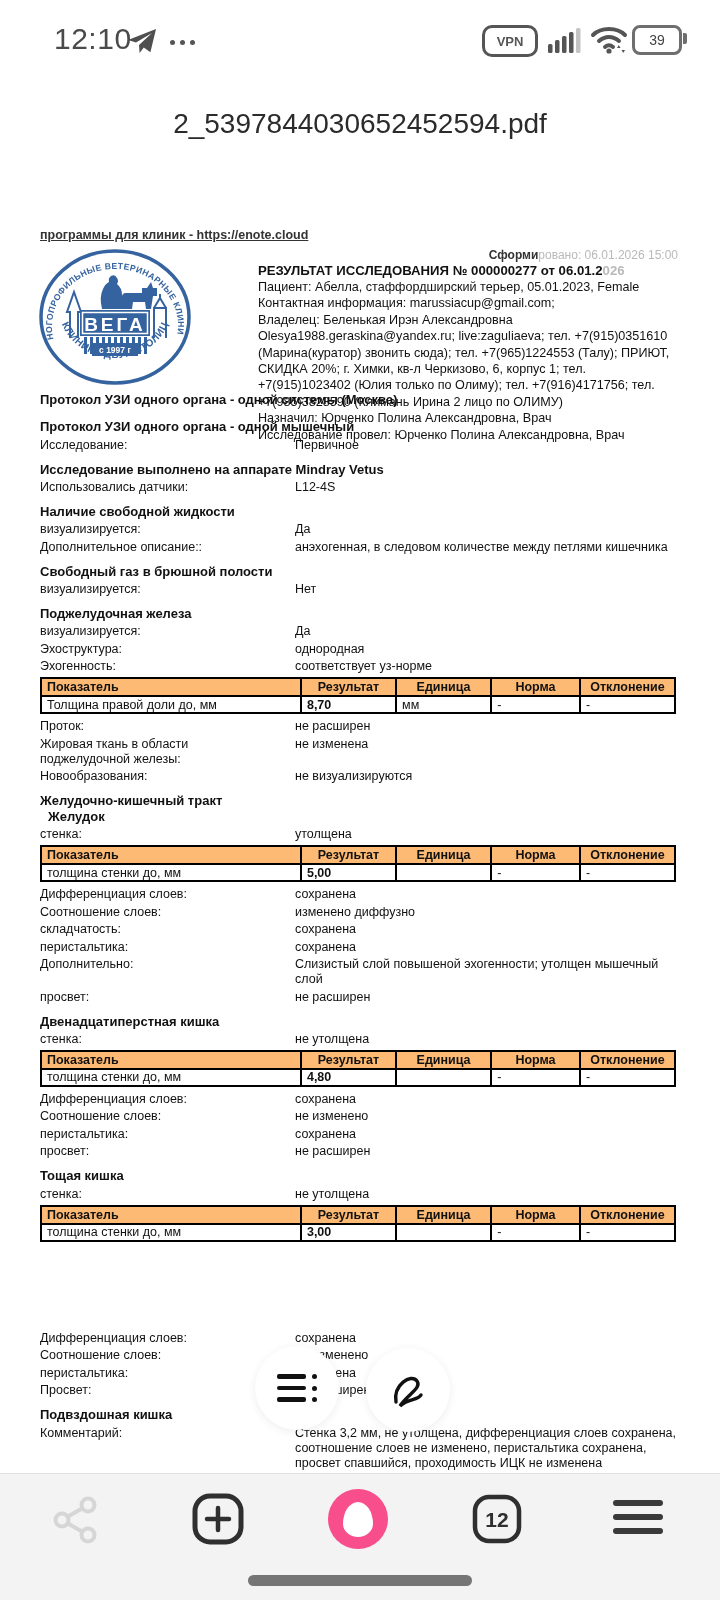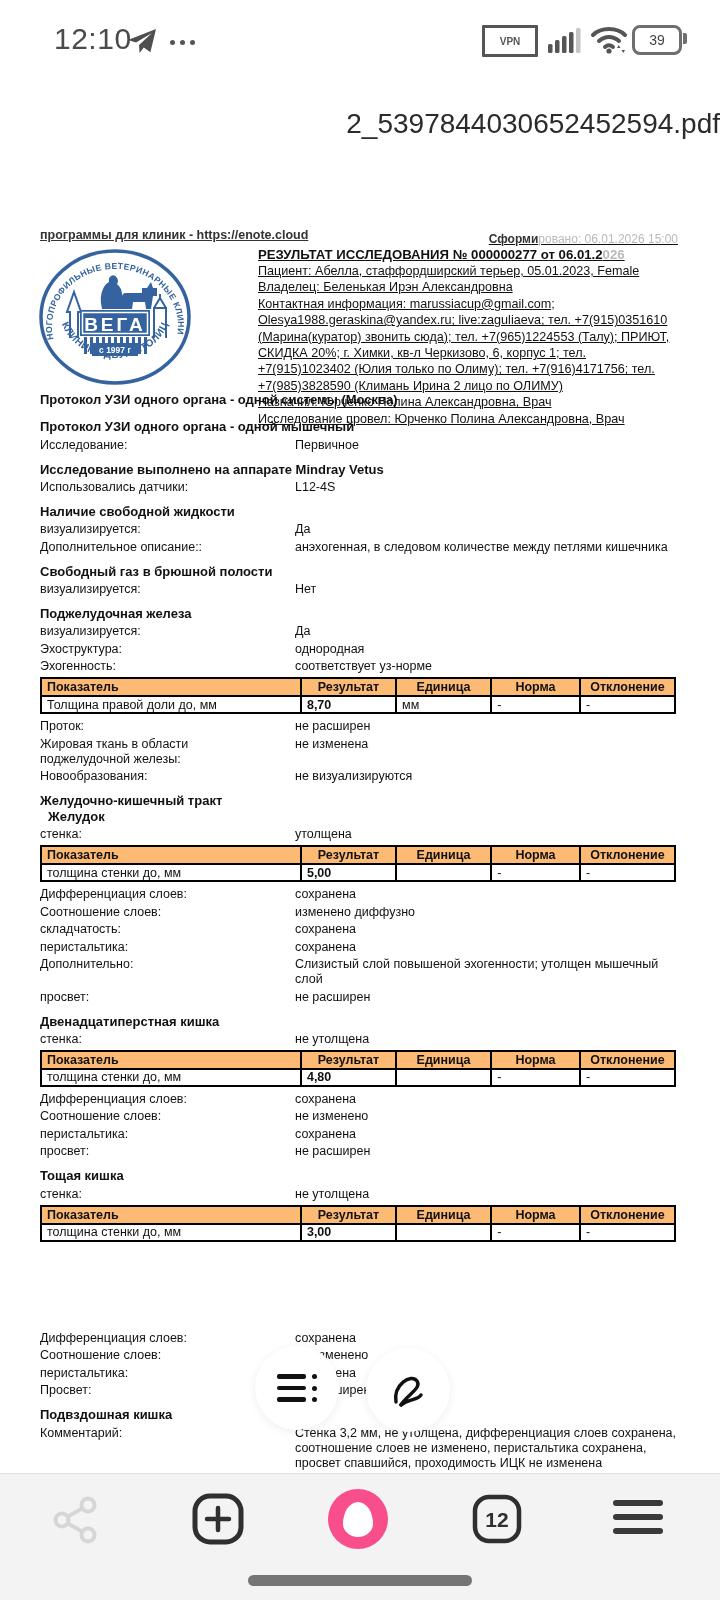--- a/index.html
+++ b/index.html
@@ -5,37 +5,37 @@
   html,body{margin:0;padding:0;}
   body{width:720px;height:1600px;position:relative;background:#fff;
        font-family:"Liberation Sans",sans-serif;overflow:hidden;}
   
   .statusbar{position:absolute;left:0;top:14px;width:720px;height:52px;}
   .sb-time{position:absolute;left:54px;top:8px;font-size:30px;color:#4a4a4a;letter-spacing:.5px;}
   .sb-plane{position:absolute;left:126px;top:13px;}
   .sb-dots{position:absolute;left:170px;top:26px;display:flex;gap:5px;}
   .sb-dots i{width:5px;height:5px;border-radius:50%;background:#555;}
   .sb-vpn{position:absolute;left:482px;top:11px;width:50px;height:26px;border:3px solid #555;
-          border-radius:1px;display:flex;align-items:center;justify-content:center;
-          font-size:10px;font-weight:bold;color:#555;}
+          border-radius:10px;display:flex;align-items:center;justify-content:center;
+          font-size:13px;font-weight:bold;color:#555;}
   .sb-signal{position:absolute;left:548px;top:11px;}
   .sb-wifi{position:absolute;left:590px;top:9px;}
   .sb-batt{position:absolute;left:632px;top:11px;width:44px;height:24px;border:3px solid #6e6e6e;
            border-radius:8px;display:flex;align-items:center;justify-content:center;
            font-size:14px;color:#444;}
   .sb-nub{position:absolute;left:683px;top:19px;width:4px;height:11px;background:#6e6e6e;border-radius:0 2px 2px 0;}
   
-  .filetitle{position:absolute;left:0;top:108px;width:720px;text-align:right;
+  .filetitle{position:absolute;left:0;top:108px;width:720px;text-align:center;
              font-size:28px;color:#2b2b2b;}
   
   .doclink{position:absolute;left:40px;top:228px;font-size:12.5px;font-weight:bold;
            color:#333;text-decoration:underline;}
   .logo{position:absolute;left:36px;top:246px;}
-  .dochead{position:absolute;left:258px;top:232px;width:420px;font-size:12.6px;
-           color:#111;line-height:16.4px;text-decoration:underline;}
+  .dochead{position:absolute;left:258px;top:248px;width:420px;font-size:12.6px;
+           color:#111;line-height:16.4px;}
   .gen{text-align:right;font-size:12px;line-height:14px;white-space:nowrap;}
   .gen .b{font-weight:bold;color:#333;}
   .g{color:#b9b9b9;}
   .dtitle{font-weight:bold;font-size:13.2px;line-height:17px;}
   
   .docbody{position:absolute;left:40px;top:392px;width:636px;font-size:12.5px;color:#111;}
   .bh{font-size:13px;font-weight:bold;margin:9px 0 3px;line-height:1.18;}
   .kv{display:flex;margin-bottom:2.5px;line-height:1.2;}
   .kv .k{flex:0 0 255px;width:255px;padding-right:18px;box-sizing:border-box;}
   .kv .v{flex:1;}
@@ -156,22 +156,22 @@
 
 <div class="dochead">
   <div class="gen">
     <span class="b">Сформи</span><span class="g">ровано: 06.01.2026 15:00</span>
   </div>
   <div class="dtitle">
     <span>РЕЗУЛЬТАТ ИССЛЕДОВАНИЯ № 000000277 от 06.01.2</span><span class="g">026</span>
   </div>
   <div>
       <div>Пациент: Абелла, стаффордширский терьер, 05.01.2023, Female</div>
+      <div>Контактная информация: marussiacup@gmail.com;</div>
       <div>Владелец: Беленькая Ирэн Александровна</div>
-      <div>Контактная информация: marussiacup@gmail.com;</div>
       <div>Olesya1988.geraskina@yandex.ru; live:zaguliaeva; тел. +7(915)0351610</div>
       <div>(Марина(куратор) звонить сюда); тел. +7(965)1224553 (Талу); ПРИЮТ,</div>
       <div>СКИДКА 20%; г. Химки, кв-л Черкизово, 6, корпус 1; тел.</div>
       <div>+7(915)1023402 (Юлия только по Олиму); тел. +7(916)4171756; тел.</div>
       <div>+7(985)3828590 (Климань Ирина 2 лицо по ОЛИМУ)</div>
       <div>Назначил: Юрченко Полина Александровна, Врач</div>
       <div>Исследование провел: Юрченко Полина Александровна, Врач</div>
     </div>
 </div>
 

